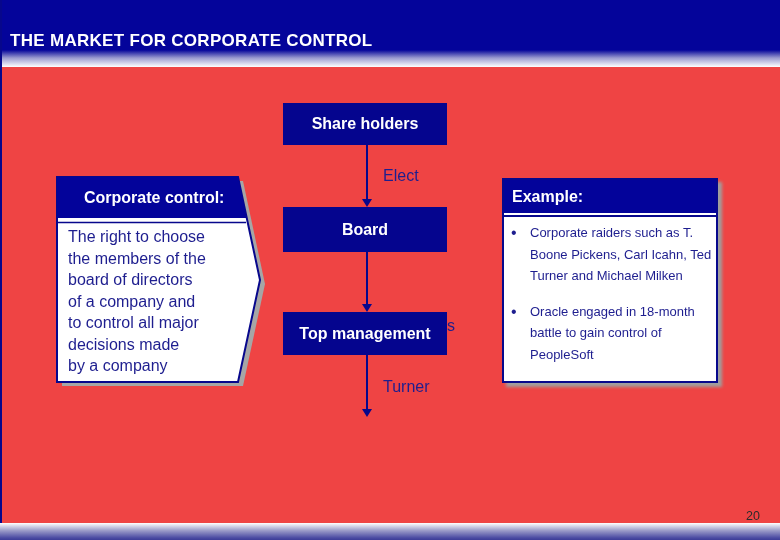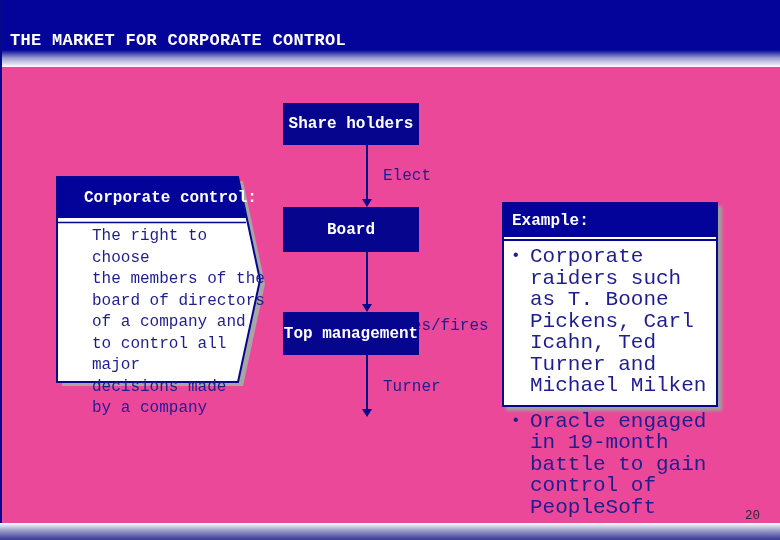--- a/index.html
+++ b/index.html
@@ -1,19 +1,19 @@
 <!DOCTYPE html>
 <html><head>
 <meta charset="utf-8">
 <style>
   html,body{margin:0;padding:0;background:#888;}
   *{box-sizing:border-box;}
   .slide{
-    position:relative;width:780px;height:540px;background:#ec4899;overflow:hidden;
-    font-family:Liberation Mono, monospace;
+    position:relative;width:780px;height:540px;background:#ef4444;overflow:hidden;
+    font-family:Liberation Sans, sans-serif;
     padding-left:36px;
   }
   
   .left-edge{position:absolute;left:0;top:0;width:2px;height:540px;background:#07078C;}
   
   .title-band{
     position:absolute;left:0;top:0;width:780px;height:67px;
     background:linear-gradient(to bottom,#04049A 0px,#04049A 50px,#9c9cd0 58px,#ffffff 67px);
   }
   .slide-title{
@@ -22,21 +22,21 @@
   }
   
   .footer-band{
     position:absolute;left:0;bottom:0;width:780px;height:17px;
     background:linear-gradient(to bottom,#ffffff 0%,#9a9ac8 45%,#4a4aa2 88%,#3d3d97 100%);
   }
   .page-number{position:absolute;top:509px;right:20px;font-size:12.5px;color:#2b2b2b;}
 
   
   .flow-node{
-    position:absolute;left:283px;width:136px;background:#05058E;color:#ffffff;
+    position:absolute;left:283px;width:164px;background:#05058E;color:#ffffff;
     font-size:16px;font-weight:bold;display:flex;align-items:center;justify-content:center;
     text-align:center;
   }
   .node-share-holders{top:103px;height:42px;}
   .node-board{top:207px;height:45px;}
   .node-top-management{top:312px;height:43px;text-align:right;}
   .node-corporation{top:417px;height:41px;}
   .arrow-stem{position:absolute;left:366px;width:2px;background:#07078C;}
   .stem-1{top:145px;height:55px;}
   .stem-2{top:252px;height:53px;}
@@ -57,38 +57,36 @@
   
   .cc-panel{position:absolute;left:56px;top:176px;width:212px;height:213px;}
   .cc-panel svg{position:absolute;left:0;top:0;}
   .cc-header{
     position:absolute;left:28px;top:13px;color:#ffffff;font-size:16px;font-weight:bold;
     white-space:nowrap;
   }
   .cc-body{
     position:absolute;left:12px;top:50px;color:#1E1E8F;font-size:16px;line-height:21.5px;
     white-space:pre-line;
-    margin-left:24px;
   }
 
   
   .ex-panel{
     position:absolute;left:502px;top:178px;width:216px;height:205px;
     background:#ffffff;border:2px solid #07078C;
     box-shadow:4px 4px 3px #9F9F9F;
-    margin-top:24px;
   }
   .ex-header{
     height:33px;background:#03039A;color:#ffffff;font-size:16px;font-weight:bold;
     display:flex;align-items:center;padding-left:8px;
   }
   .ex-body{border-top:2px solid #07078C;margin-top:2px;padding:5px 4px 0 7px;}
   .ex-bullet{display:flex;margin-bottom:14px;}
   .ex-bullet .marker{width:19px;flex:none;color:#1E1E8F;font-size:16px;line-height:21.5px;}
-  .ex-bullet .btext{flex:1;color:#1E1E8F;font-size:21px;line-height:21.5px;}
+  .ex-bullet .btext{flex:1;color:#1E1E8F;font-size:13px;line-height:21.5px;}
 </style>
 </head>
 <body>
 
 <div class="slide">
 
   <div class="title-band"></div>
   <div class="left-edge"></div>
   <div class="slide-title">THE MARKET FOR CORPORATE CONTROL</div>
 
@@ -133,21 +131,21 @@
 
   <div class="ex-panel">
     <div class="ex-header">Example:</div>
     <div class="ex-body">
       <div class="ex-bullet">
         <span class="marker">•</span>
         <span class="btext">Corporate raiders such as T. Boone Pickens, Carl Icahn, Ted Turner and Michael Milken</span>
       </div>
       <div class="ex-bullet">
         <span class="marker">•</span>
-        <span class="btext">Oracle engaged in 19-month battle to gain control of PeopleSoft</span>
+        <span class="btext">Oracle engaged in 18-month battle to gain control of PeopleSoft</span>
       </div>
     </div>
   </div>
 
   <div class="footer-band"></div>
   <div class="page-number">20</div>
 
 </div>
 
 </body></html>

